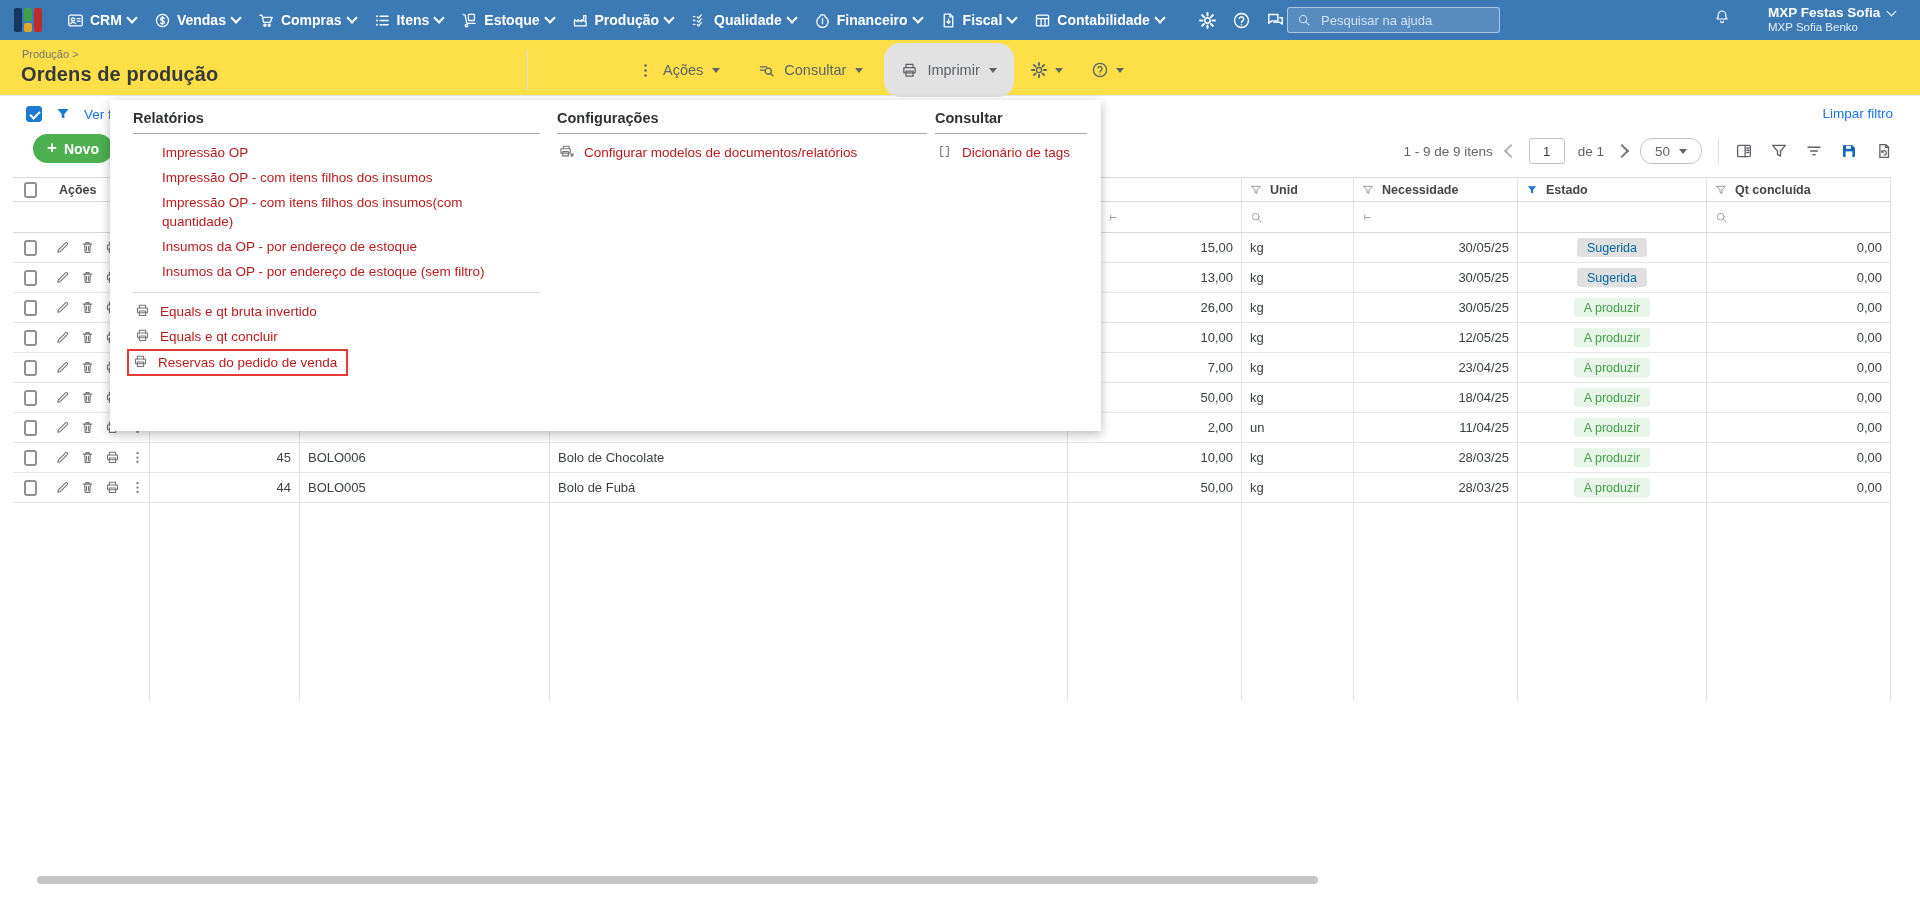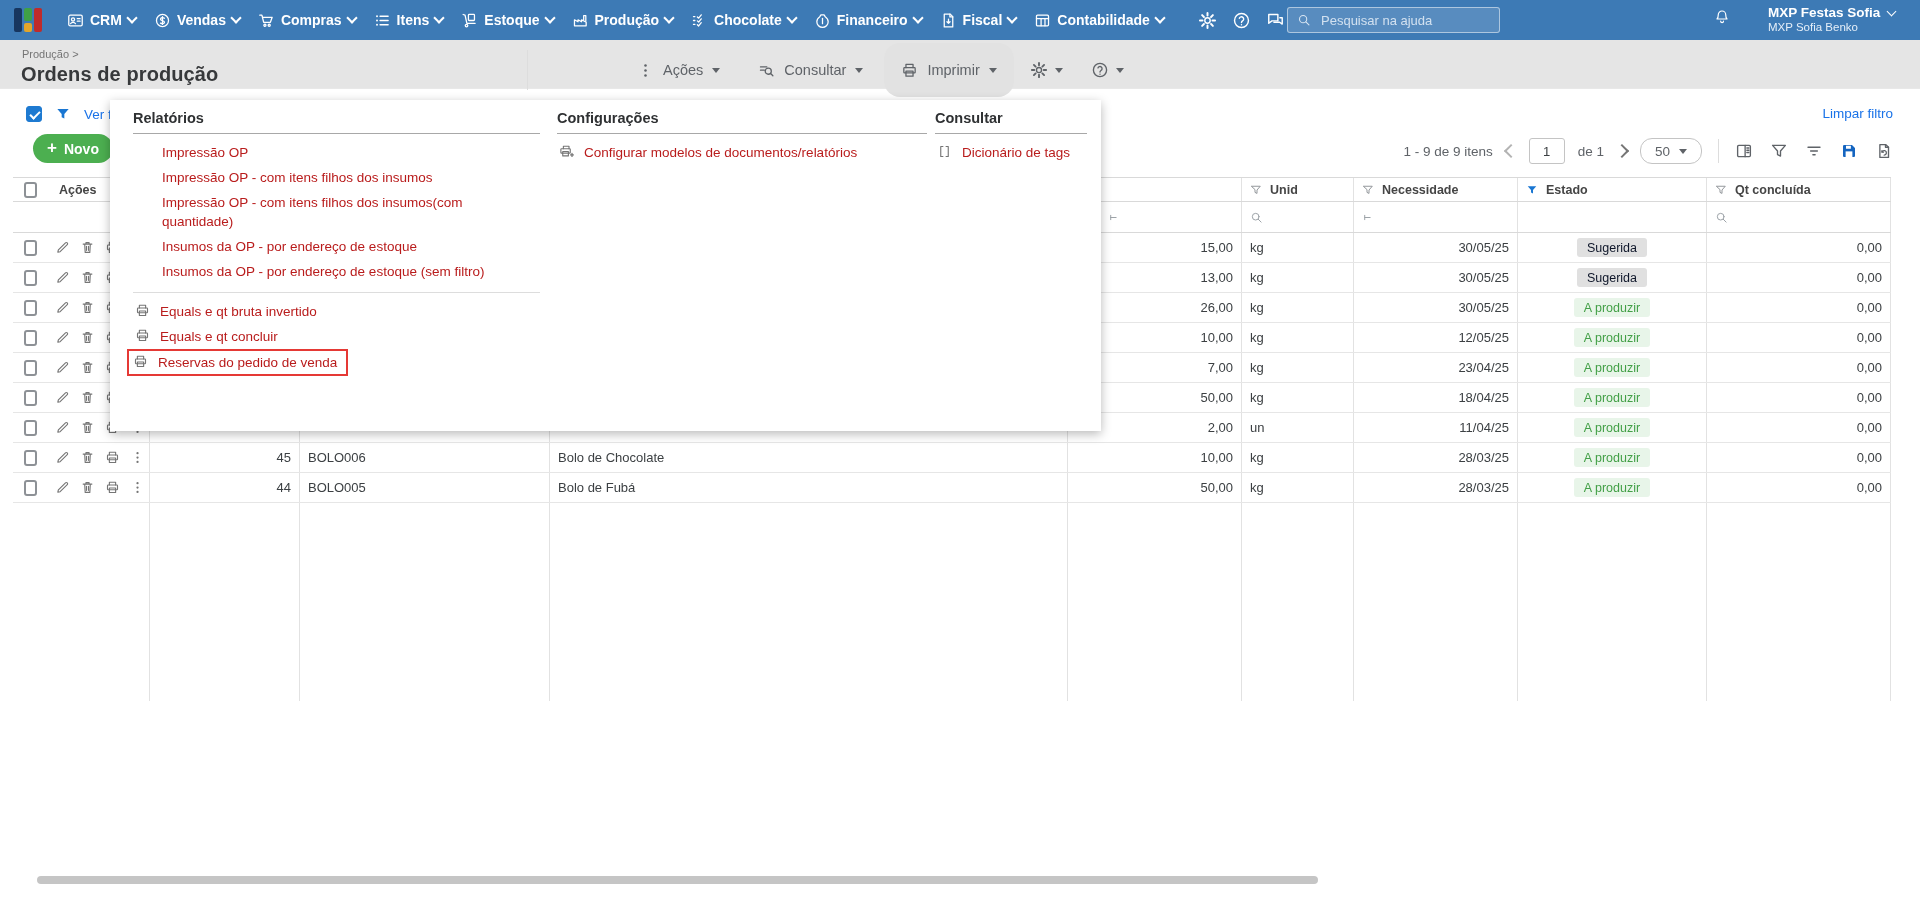--- a/index.html
+++ b/index.html
@@ -24,21 +24,21 @@
   .searchbox input{background:transparent;border:none;outline:none;color:#fff;font-size:13px;width:100%;font-family:"Liberation Sans",sans-serif;}
   .searchbox input::placeholder{color:#d2e1f0;}
   .bell{position:absolute;left:1714px;top:9px;color:#fff;}
   .bell svg{width:21px;height:21px;}
   .userbox{position:absolute;left:1768px;top:5px;line-height:15px;cursor:pointer;}
   .user-name{font-size:13.5px;font-weight:700;display:flex;align-items:center;gap:8px;}
   .user-name .chev{margin-top:-2px;border-width:1.5px;}
   .user-sub{font-size:11.5px;color:#e4eef8;}
 
   
-  .toolbar{position:absolute;left:0;top:40px;width:1920px;height:49px;background:#e5e5e5;border-bottom:1px solid #e8e8e8;box-sizing:border-box;}
+  .toolbar{position:absolute;left:0;top:40px;width:1920px;height:56px;background:#fde047;border-bottom:1px solid #e8e8e8;box-sizing:border-box;}
   .crumb{position:absolute;left:22px;top:8px;font-size:11px;color:#757575;}
   .page-title{position:absolute;left:21px;top:23px;font-size:20px;color:#37393b;font-weight:700;letter-spacing:.1px;}
   .tb-divider{position:absolute;left:527px;top:10px;height:40px;border-left:1px solid #ddd;}
   .tb-group{position:absolute;left:620px;top:3px;height:54px;display:flex;align-items:center;gap:4px;color:#5f6368;}
   .tb-btn{display:flex;align-items:center;gap:9px;height:54px;padding:0 17px;font-size:14.5px;cursor:pointer;color:#5f6368;}
   .tb-btn .icn svg{width:17px;height:17px;}
   .tb-btn.active{background:#e2e2e2;border-radius:16px;}
   .caret{width:0;height:0;border-left:4px solid transparent;border-right:4px solid transparent;border-top:5px solid #5f6368;display:inline-block;}
   .tb-iconbtn{display:flex;align-items:center;gap:7px;padding:0 12px;height:54px;cursor:pointer;color:#5f6368;}
   .tb-iconbtn .icn svg{width:18px;height:18px;}
@@ -84,21 +84,21 @@
   .tfilter .icn{color:#9aa0a6;}
   .tfilter .icn svg{width:13px;height:13px;}
   .tfilter .cell.qty-f{padding-left:40px;}
   .drow{height:29px;border-bottom:1px solid #e6e6e6;}
   .cell.num{justify-content:flex-end;}
   .cell.estado{justify-content:center;}
   .cell.actions{gap:10px;padding-left:10px;}
   .actions .icn{color:#757575;cursor:pointer;}
   .actions .icn svg{width:15px;height:15px;}
   .badge{padding:2.5px 10px;border-radius:3px;font-size:12.5px;}
-  .badge.b-sug{background:#e0e0e0;color:#0f172a;}
+  .badge.b-sug{background:#e0e0e0;color:#0369a1;}
   .badge.b-prod{background:#e8f5e9;color:#43a047;}
   .trow.ext{height:198px;}
   .trow.ext .cell{border-bottom:none;}
 
   
   .print-menu{position:absolute;left:110px;top:100px;width:991px;height:331px;background:#fff;box-shadow:0 3px 10px rgba(0,0,0,.28);z-index:50;}
   .pm-col{position:absolute;top:10px;}
   .pm-rel{left:23px;width:407px;}
   .pm-conf{left:447px;width:370px;}
   .pm-cons{left:825px;width:152px;}
@@ -194,21 +194,21 @@
           <span>Produção</span>
           <span class="chev"></span>
         </div>
         <div class="nav-item">
           <span class="icn ">
             <svg viewBox="0 0 24 24">
               <path d="M3.5 6.5h2M3.5 12h2M3.5 17.5h2"></path>
               <path d="M9 7l1.8 1.7L14.5 4M9 12.5l1.8 1.7 3.7-4.6M9 18l1.8 1.7 3.7-4.6"></path>
             </svg>
           </span>
-          <span>Chocolate</span>
+          <span>Qualidade</span>
           <span class="chev"></span>
         </div>
         <div class="nav-item">
           <span class="icn ">
             <svg viewBox="0 0 24 24">
               <path d="M9.8 4h4.4l1.6 2.6c2.7 1.7 4.2 4.3 4.2 7.2a8 8 0 01-16 0c0-2.9 1.5-5.5 4.2-7.2z"></path>
               <path d="M12 9v7.5"></path>
             </svg>
           </span>
           <span>Financeiro</span>

